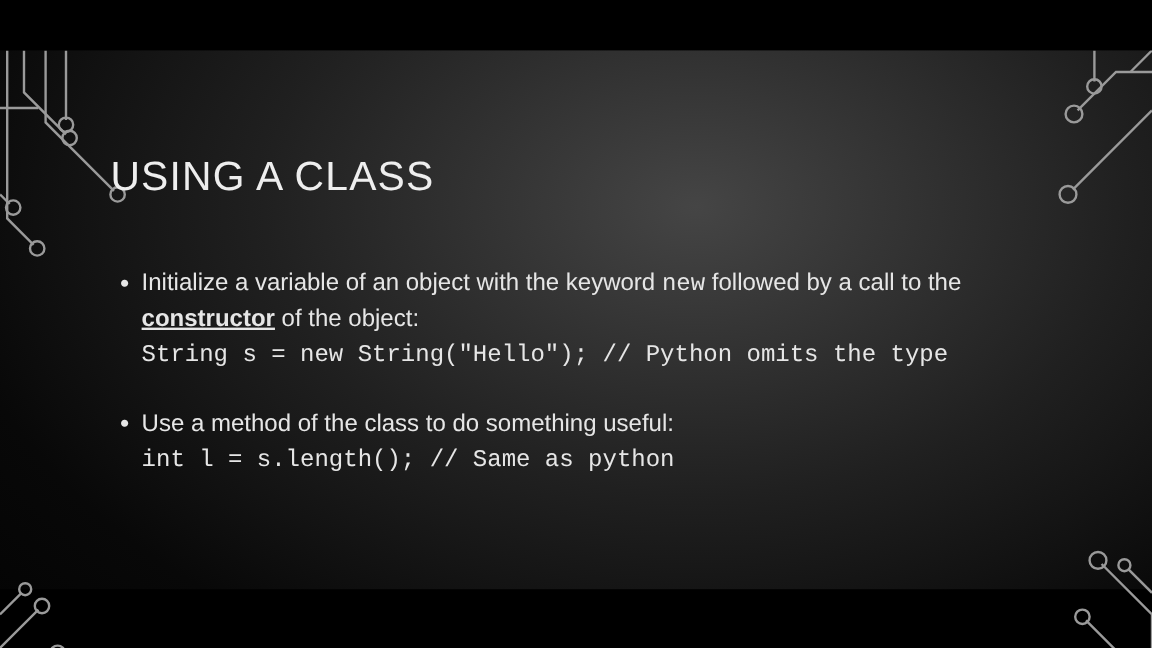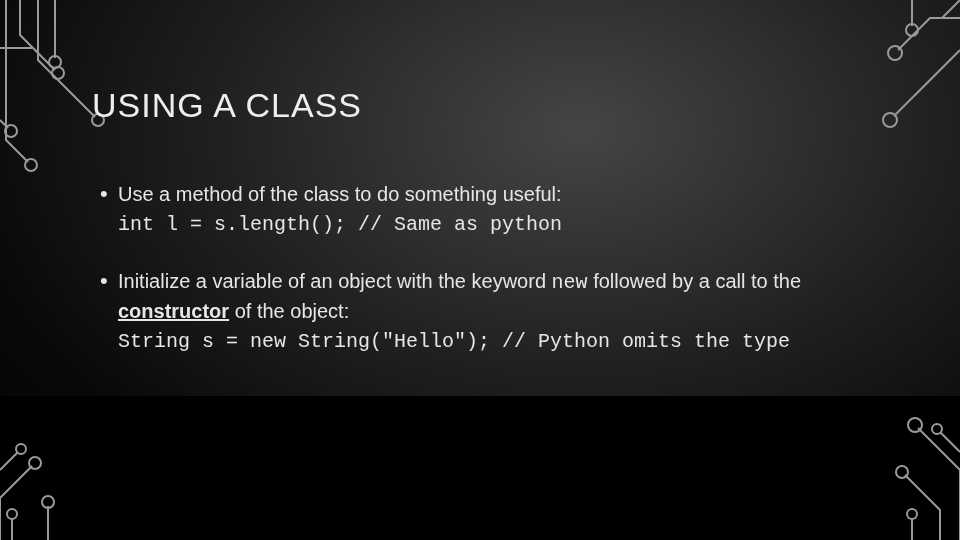--- a/index.html
+++ b/index.html
@@ -6,25 +6,26 @@
     margin: 0;
     padding: 0;
     width: 960px;
     height: 540px;
     overflow: hidden;
     background: #000;
   }
   .slide {
     position: relative;
     width: 960px;
-    height: 396px;
+    height: 449px;
     background: radial-gradient(ellipse 900px 600px at 580px 130px, #454545 0%, #202020 40%, #080808 70%, #000 100%);
     color: #e9e9e9;
     font-family: Arial, Helvetica, sans-serif;
     box-sizing: border-box;
+    margin-top: 42px;
   }
   .circuit {
     position: absolute;
     inset: 0;
     pointer-events: none;
   }
   .title {
     position: absolute;
     top: 86px;
     left: 92px;
@@ -114,24 +115,24 @@
       <path d="M 960 452 L 940 432"></path>
         <circle cx="937" cy="429" r="5"></circle>
     </g>
   </svg>
 
   <div class="title">USING A CLASS</div>
 
   <div class="content">
 
     <div class="bullet">
-      <span>Use a method of the class to do something useful:</span><br>
-      <span class="codeline">int l = s.length(); // Same as python</span>
+      <span>Initialize a variable of an object with the keyword </span><span class="mono">new</span><span> followed by a call to the </span><br>
+      <span class="bold underline">constructor</span><span> of the object:</span><br>
+      <span class="codeline">String s = new String("Hello"); // Python omits the type</span>
     </div>
 
     <div class="bullet">
-      <span>Initialize a variable of an object with the keyword </span><span class="mono">new</span><span> followed by a call to the </span><br>
-      <span class="bold underline">constructor</span><span> of the object:</span><br>
-      <span class="codeline">String s = new String("Hello"); // Python omits the type</span>
+      <span>Use a method of the class to do something useful:</span><br>
+      <span class="codeline">int l = s.length(); // Same as python</span>
     </div>
 
   </div>
 </div>
 
 </body></html>

